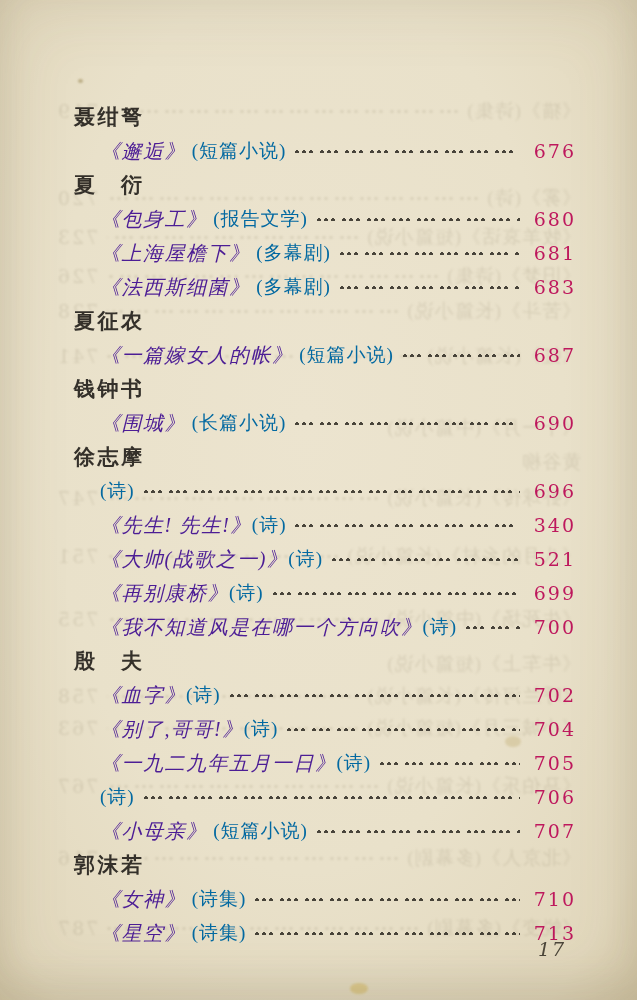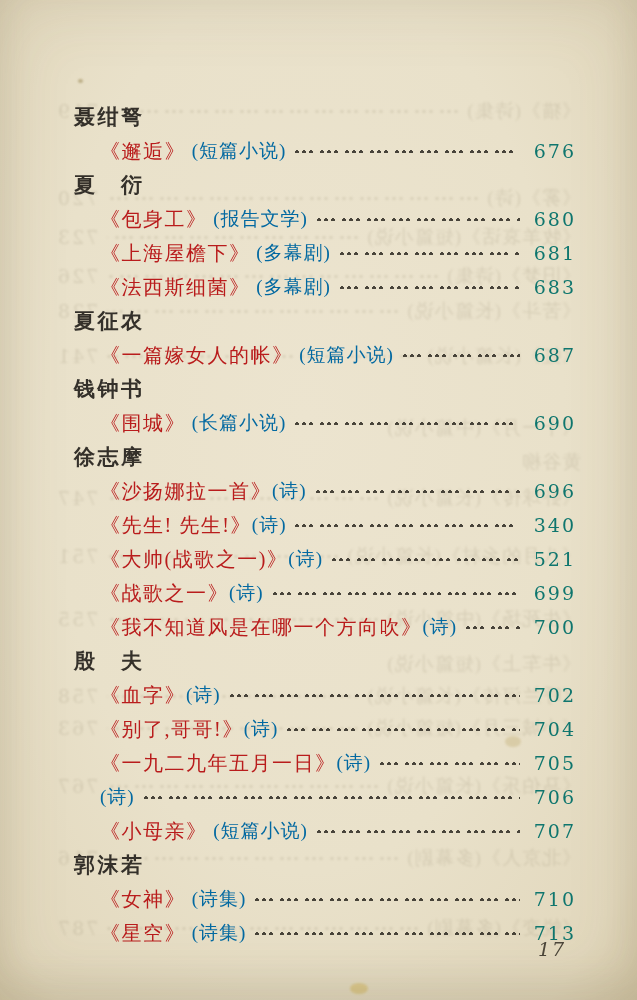--- a/index.html
+++ b/index.html
@@ -14,34 +14,34 @@
   .page::after{
     content:'';position:absolute;inset:0;pointer-events:none;
     box-shadow: inset 0 0 70px rgba(110,95,55,.16), inset 0 -20px 34px rgba(100,90,60,.10);
   }
 
   
   .toc{position:absolute;left:74px;right:61px;top:100px;}
   .row{height:34px;display:flex;align-items:center;white-space:pre;}
   .author-row{font-weight:700;letter-spacing:2.5px;font-size:21px;color:#34302a;}
   .entry-row{padding-left:26px;font-size:20px;}
-  .title{letter-spacing:1.5px;color:#b91c1c;}
+  .title{letter-spacing:1.5px;color:#4c1d95;font-style:italic;}
   .genre{letter-spacing:1px;font-size:19px;color:#0369a1;}
   .leader{
     flex:1 1 auto;height:100%;margin:0 10px 0 7px;min-width:20px;
     background-image:
       radial-gradient(circle 1.8px at 4px 52%, rgba(50,46,38,.88) 97%, rgba(0,0,0,0) 100%),
       radial-gradient(circle 1.8px at 11px 52%, rgba(50,46,38,.88) 97%, rgba(0,0,0,0) 100%),
       radial-gradient(circle 1.8px at 18px 52%, rgba(50,46,38,.88) 97%, rgba(0,0,0,0) 100%);
     background-size:25px 100%;
     background-repeat:repeat-x;
   }
   .num{
     width:46px;text-align:right;flex:0 0 auto;
-    font-family:"DejaVu Serif", serif;font-size:19px;letter-spacing:2px;color:#0f766e;
+    font-family:"DejaVu Serif", serif;font-size:19px;letter-spacing:2px;color:#be185d;
   }
 
   
   .ghost-layer{position:absolute;inset:0;pointer-events:none;}
   .ghost-row{
     position:absolute;left:56px;right:56px;height:30px;
     display:flex;align-items:center;white-space:pre;
     transform:scaleX(-1);
     color:#8d8268;opacity:.20;filter:blur(0.8px);
     font-size:19px;letter-spacing:1px;
@@ -92,24 +92,24 @@
       <div class="row entry-row"><span class="title">《邂逅》</span><span class="genre"> (短篇小说)</span><span class="leader"></span><span class="num">676</span></div>
       <div class="row author-row"><span class="author">夏　衍</span></div>
       <div class="row entry-row"><span class="title">《包身工》</span><span class="genre"> (报告文学)</span><span class="leader"></span><span class="num">680</span></div>
       <div class="row entry-row"><span class="title">《上海屋檐下》</span><span class="genre"> (多幕剧)</span><span class="leader"></span><span class="num">681</span></div>
       <div class="row entry-row"><span class="title">《法西斯细菌》</span><span class="genre"> (多幕剧)</span><span class="leader"></span><span class="num">683</span></div>
       <div class="row author-row"><span class="author">夏征农</span></div>
       <div class="row entry-row"><span class="title">《一篇嫁女人的帐》</span><span class="genre"> (短篇小说)</span><span class="leader"></span><span class="num">687</span></div>
       <div class="row author-row"><span class="author">钱钟书</span></div>
       <div class="row entry-row"><span class="title">《围城》</span><span class="genre"> (长篇小说)</span><span class="leader"></span><span class="num">690</span></div>
       <div class="row author-row"><span class="author">徐志摩</span></div>
-      <div class="row entry-row"><span class="title">《沙扬娜拉一首》</span><span class="genre">(诗)</span><span class="leader"></span><span class="num">696</span></div>
+      <div class="row entry-row"><span class="genre">(诗)</span><span class="leader"></span><span class="num">696</span></div>
       <div class="row entry-row"><span class="title">《先生! 先生!》</span><span class="genre">(诗)</span><span class="leader"></span><span class="num">340</span></div>
       <div class="row entry-row"><span class="title">《大帅(战歌之一)》</span><span class="genre">(诗)</span><span class="leader"></span><span class="num">521</span></div>
-      <div class="row entry-row"><span class="title">《战歌之一》</span><span class="genre">(诗)</span><span class="leader"></span><span class="num">699</span></div>
+      <div class="row entry-row"><span class="title">《再别康桥》</span><span class="genre">(诗)</span><span class="leader"></span><span class="num">699</span></div>
       <div class="row entry-row"><span class="title">《我不知道风是在哪一个方向吹》</span><span class="genre">(诗)</span><span class="leader"></span><span class="num">700</span></div>
       <div class="row author-row"><span class="author">殷　夫</span></div>
       <div class="row entry-row"><span class="title">《血字》</span><span class="genre">(诗)</span><span class="leader"></span><span class="num">702</span></div>
       <div class="row entry-row"><span class="title">《别了,哥哥!》</span><span class="genre">(诗)</span><span class="leader"></span><span class="num">704</span></div>
       <div class="row entry-row"><span class="title">《一九二九年五月一日》</span><span class="genre">(诗)</span><span class="leader"></span><span class="num">705</span></div>
       <div class="row entry-row"><span class="genre">(诗)</span><span class="leader"></span><span class="num">706</span></div>
       <div class="row entry-row"><span class="title">《小母亲》</span><span class="genre"> (短篇小说)</span><span class="leader"></span><span class="num">707</span></div>
       <div class="row author-row"><span class="author">郭沫若</span></div>
       <div class="row entry-row"><span class="title">《女神》</span><span class="genre"> (诗集)</span><span class="leader"></span><span class="num">710</span></div>
       <div class="row entry-row"><span class="title">《星空》</span><span class="genre"> (诗集)</span><span class="leader"></span><span class="num">713</span></div>

